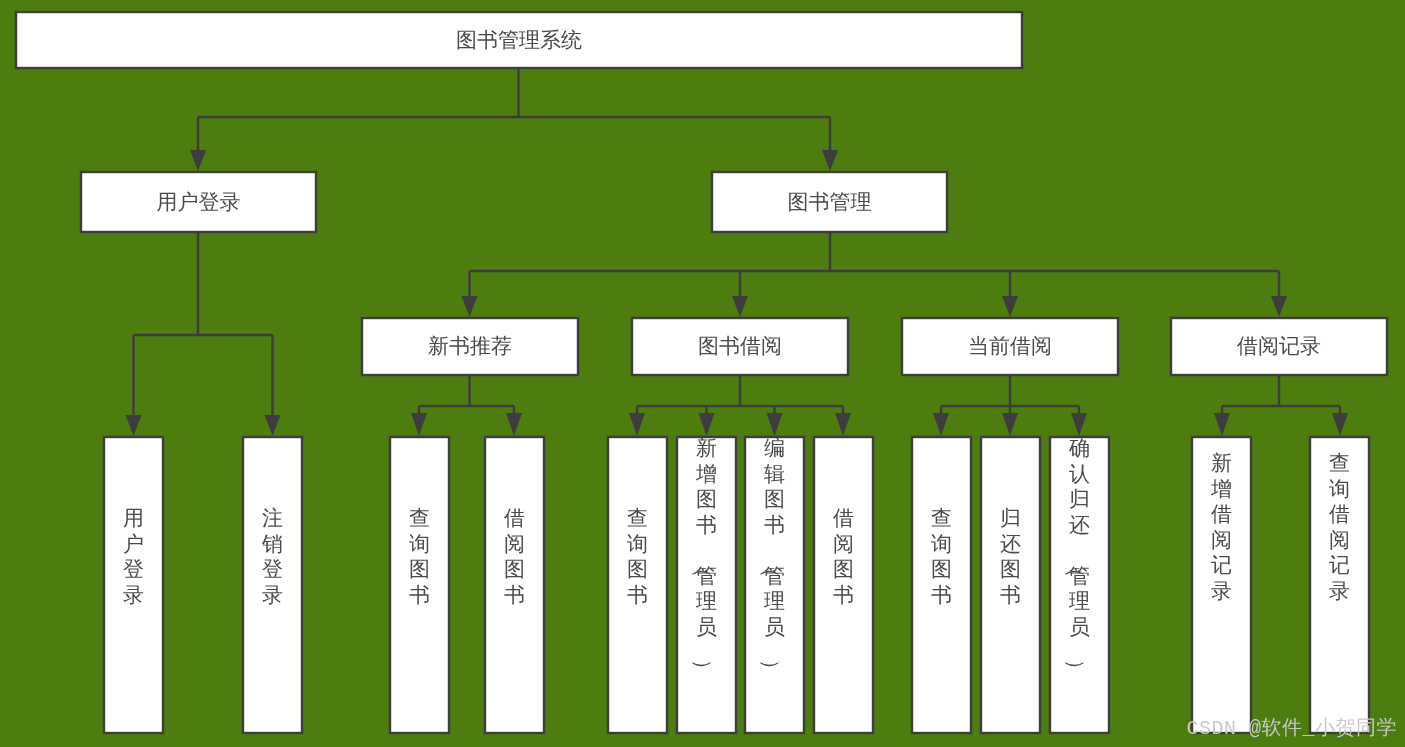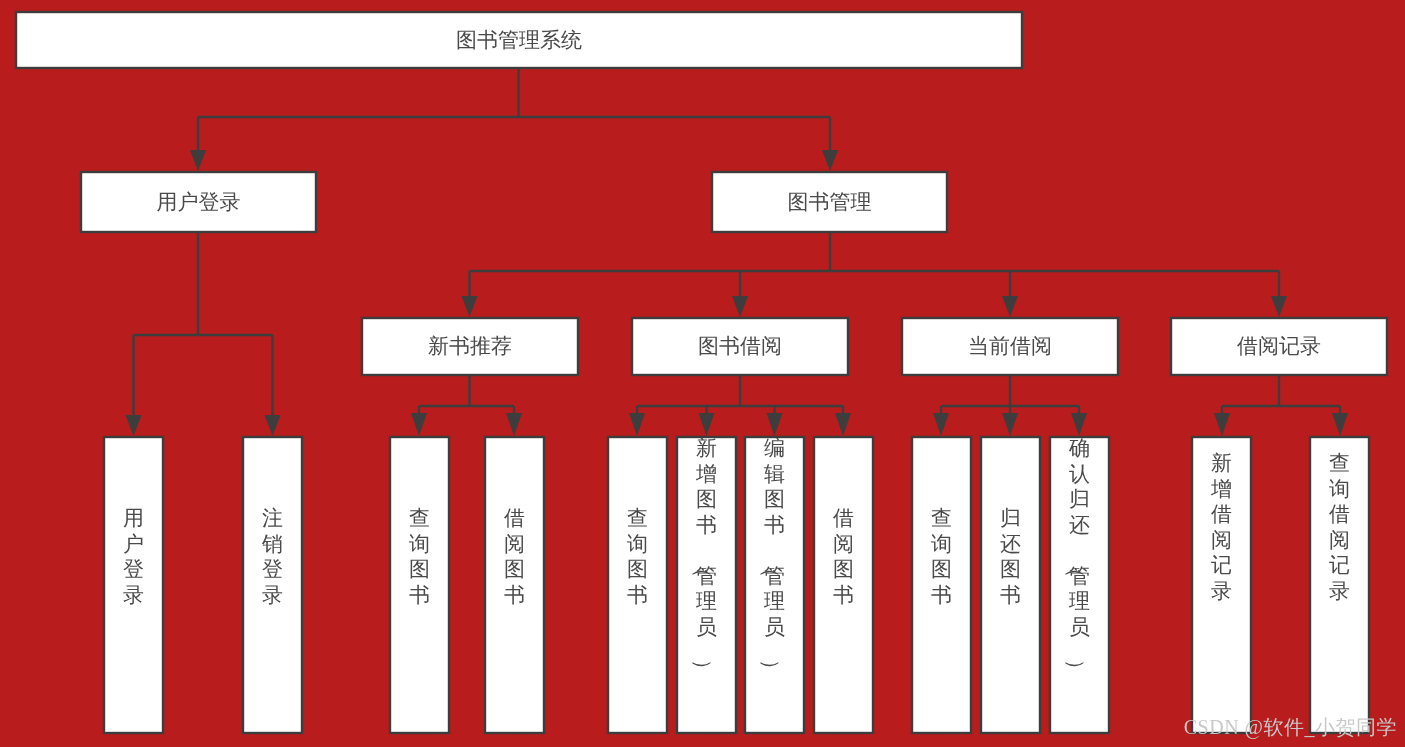--- a/index.html
+++ b/index.html
@@ -10,21 +10,21 @@
   body {
     width: 1405px;
     height: 747px;
     font-family: "DejaVu Sans", "Liberation Sans", sans-serif;
     overflow: hidden;
   }
   #diagram-root {
     position: relative;
     width: 1405px;
     height: 747px;
-    background: #b91c1c;
+    background: #4d7c0f;
   }
   svg.diagram {
     position: absolute;
     left: 0;
     top: 0;
     width: 1405px;
     height: 747px;
     display: block;
   }
   .node-box {
@@ -51,21 +51,21 @@
     fill: none;
   }
   .arrow-head {
     fill: #3d3d3d;
     stroke: none;
   }
   .watermark-text {
     position: absolute;
     right: 8px;
     bottom: 6px;
-    font-family: Liberation Serif, serif;
+    font-family: Liberation Mono, monospace;
     font-size: 20px;
     color: #c9c9c9;
     white-space: nowrap;
     letter-spacing: 0.5px;
     pointer-events: none;
   }
 </style>
 </head>
 <body>
 

